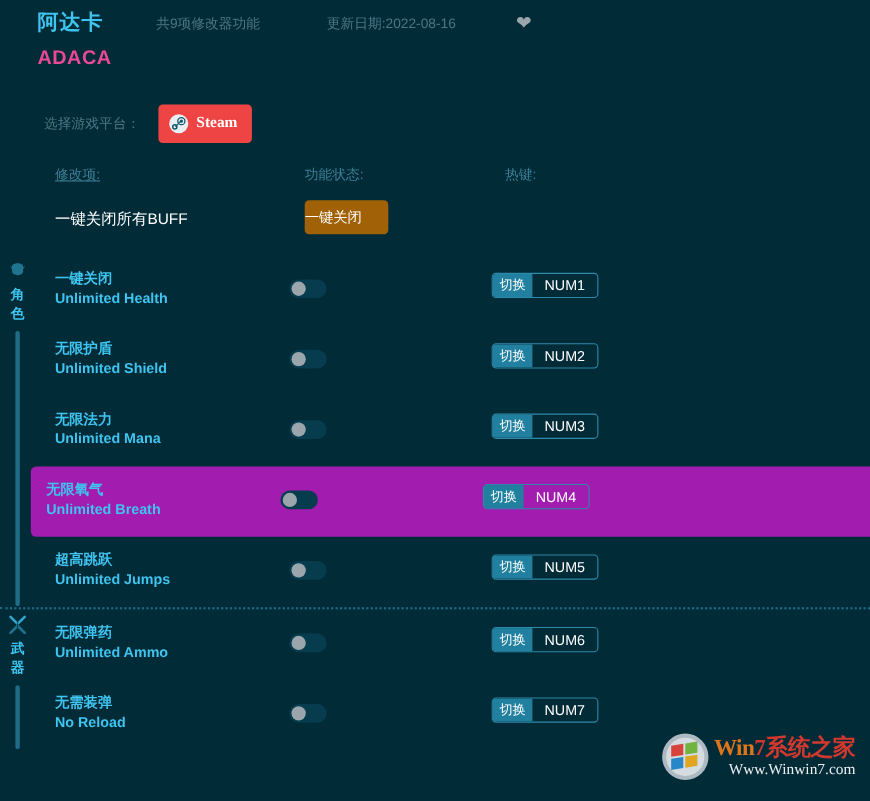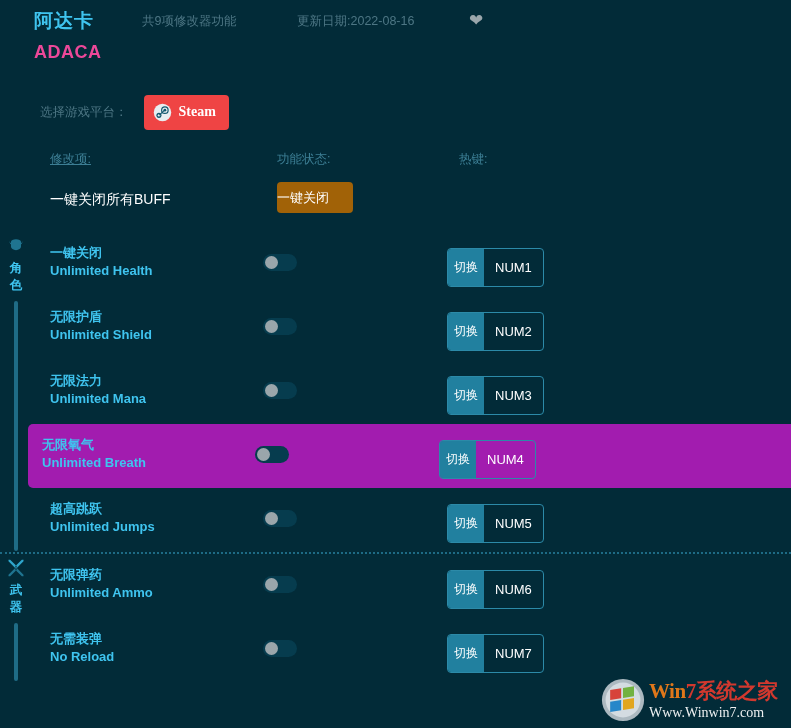--- a/index.html
+++ b/index.html
@@ -219,21 +219,21 @@
     top: 2px;
     width: 13px;
     height: 13px;
     border-radius: 50%;
     background: #9aa6ab;
   }
   .hotkey {
     position: absolute;
     left: 411px;
     top: 16px;
-    height: 39px;
+    height: 23px;
     display: flex;
     align-items: stretch;
     border: 1px solid #2c8aa8;
     border-radius: 4px;
     overflow: hidden;
     cursor: pointer;
   }
   .hk-action {
     background: #21809f;
     color: #ffffff;
@@ -255,29 +255,30 @@
   .divider {
     height: 0;
     border-top: 2px dotted #1d6b85;
     margin: 0 0 0 0;
   }
 
   
   .watermark {
     position: absolute;
     right: 0;
-    bottom: 0;
+    bottom: 12px;
     width: 196px;
     height: 56px;
     display: flex;
     align-items: center;
     gap: 4px;
     padding-left: 6px;
     opacity: 0.93;
     pointer-events: none;
+    text-align: right;
   }
   .wm-orb {
     width: 44px; height: 44px;
     flex: 0 0 44px;
   }
   .wm-text { display: flex; flex-direction: column; line-height: 1; }
   .wm-line1 {
     font-size: 21px;
     font-weight: bold;
     font-family: "Liberation Serif", serif;

